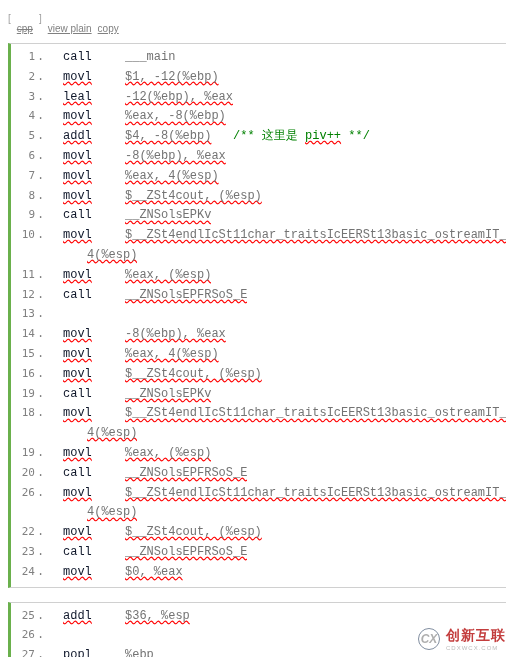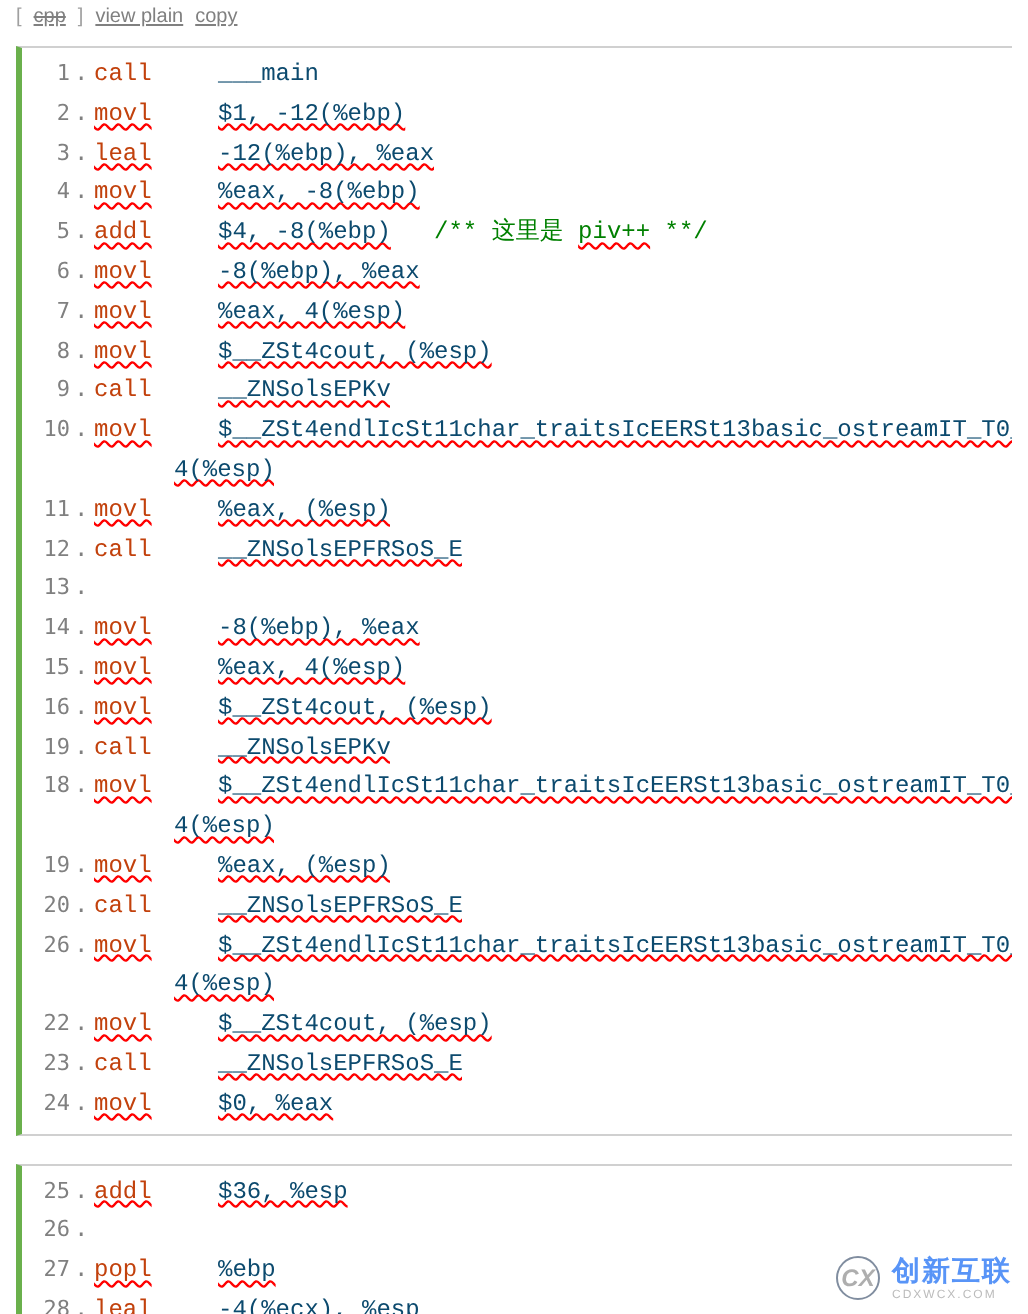--- a/index.html
+++ b/index.html
@@ -15,21 +15,21 @@
   .toolbar {
     padding: 3px 8px;
     font-family: Arial, sans-serif;
     font-size: 10px;
     color: #808080;
     display: flex;
     gap: 6px;
     align-items: center;
   }
   .toolbar .bracket { color: #a0a0a0; }
-  .toolbar .tb-link { text-decoration: underline; color: #808080; cursor: pointer; }
+  .toolbar .tb-link { text-decoration: underline; color: #808080; cursor: pointer; margin-top: 20px; }
   .toolbar .tb-link.cpp { text-decoration: line-through underline; }
   .code-box {
     margin: 6px 8px 2px 8px;
     border-top: 1px solid #d0d0d0;
     border-left: 3px solid #6ab04c;
     border-bottom: 1px solid #d0d0d0;
     background: #ffffff;
     padding: 4px 0;
   }
   .line {
@@ -47,22 +47,22 @@
     padding-right: 2px;
     flex-shrink: 0;
   }
   .dot { color: #808080; width: 8px; flex-shrink: 0; }
   .code {
     padding-left: 2px;
     white-space: pre;
     color: #555;
     overflow: hidden;
   }
-  .op { color: #c2410c; display:inline-block; width: 62px; }
-  .arg { color: #0c4a6e; }
+  .op { color: #0f172a; display:inline-block; width: 62px; margin-left: 16px; }
+  .arg { color: #737373; }
   .sp { text-decoration: underline wavy red; text-decoration-skip-ink: none; }
   .comment { color: #008000; }
   .wrap-line .code { padding-left: 42px; }
   .gap { height: 6px; }
   .watermark {
     position: absolute;
     right: 8px;
     bottom: 6px;
     display: flex;
     align-items: center;
@@ -70,21 +70,21 @@
     opacity: 0.85;
     font-family: Arial, sans-serif;
   }
   .wm-logo {
     width: 22px; height: 22px;
     border: 1.5px solid #6b7a8f;
     border-radius: 50%;
     display: flex; align-items: center; justify-content: center;
     font-size: 12px; font-weight: bold; color: #a0a0a0; font-style: italic;
   }
-  .wm-text { font-size: 14px; font-weight: bold; color: #3b82f6; letter-spacing: 1px; }
+  .wm-text { font-size: 14px; font-weight: bold; color: #b91c1c; letter-spacing: 1px; }
   .wm-sub { font-size: 6px; color: #b0b0b0; letter-spacing: 1px; display:block; }
 </style>
 </head>
 <body>
 
 <div class="toolbar">
   <span class="bracket">[</span>
     <span class="tb-link cpp">cpp</span>
     <span class="bracket">]</span>
   <span class="tb-link">view plain</span>

